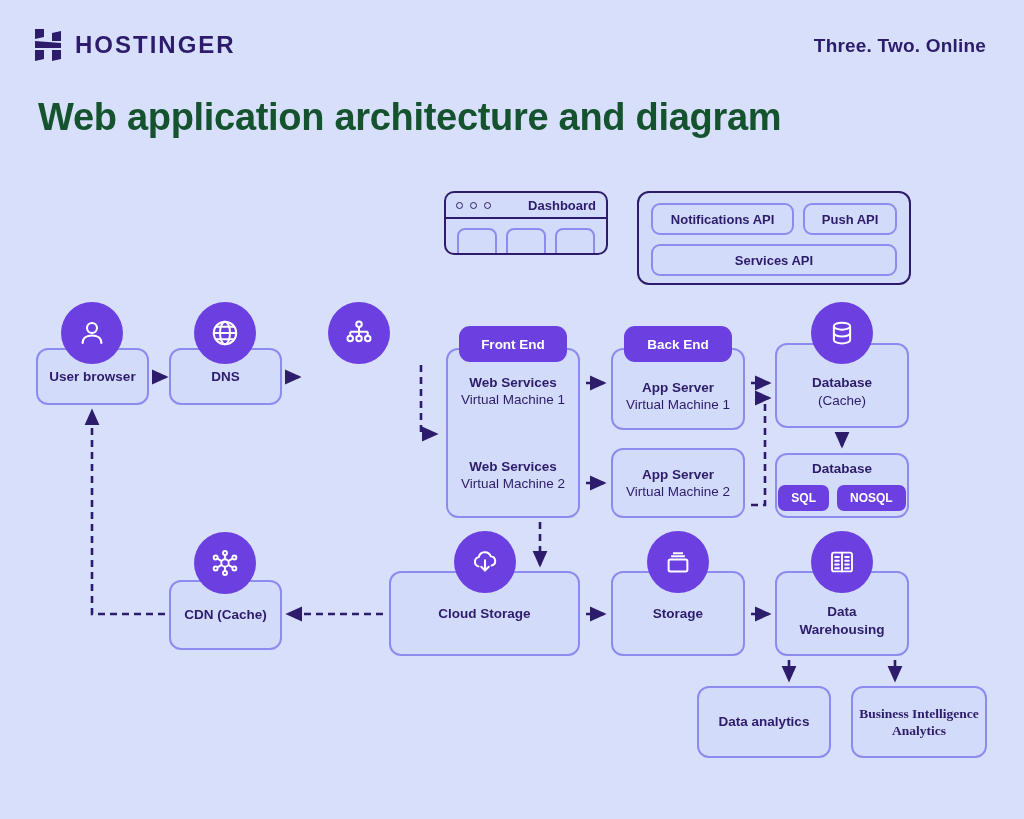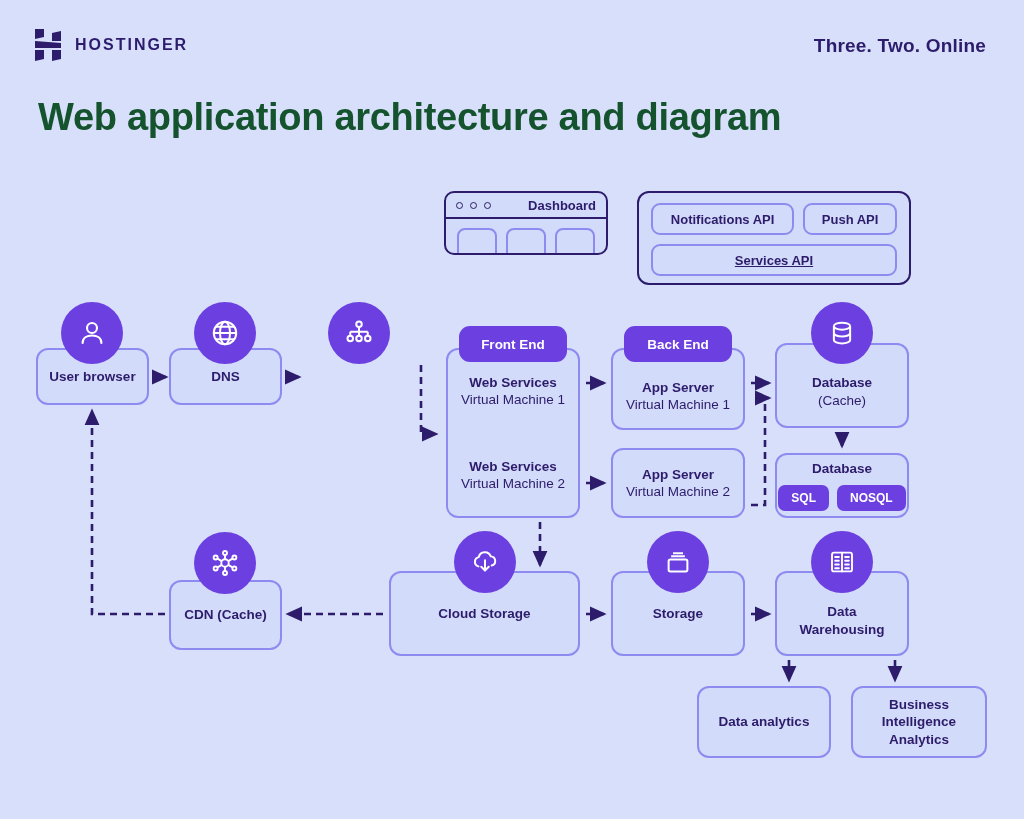--- a/index.html
+++ b/index.html
@@ -9,21 +9,21 @@
     font-family: "Liberation Sans", sans-serif;
     color: #2d1b6b;
     overflow: hidden;
     position: relative;
   }
   #stage { position: absolute; inset: 0; }
 
   
   .logo-wrap { position: absolute; left: 33px; top: 28px; display: flex; align-items: center; gap: 12px; }
   .logo-mark { width: 30px; height: 34px; display: block; }
-  .logo-text { font-size: 16px; font-weight: bold; letter-spacing: 2.0px; color: #2d1b6b; }
+  .logo-text { font-size: 24px; font-weight: bold; letter-spacing: 2.0px; color: #2d1b6b; }
   .tagline { position: absolute; right: 38px; top: 35px; font-size: 19px; font-weight: bold; color: #2d1b6b; letter-spacing: .2px; }
   .page-title { position: absolute; left: 38px; top: 96px; font-size: 38px; font-weight: bold; color: #14532d; letter-spacing: -.3px; }
 
   
   .node {
     position: absolute;
     background: #d2dbf9;
     border: 2px solid #8e8bf0;
     border-radius: 12px;
     display: flex; flex-direction: column;
@@ -143,21 +143,21 @@
       <div class="tile-wide"></div>
     </div>
   </div>
 
   <div class="api-panel" style="left:637px; top:191px; width:274px; height:94px;">
     <div class="api-row">
       <div class="api-box" style="flex:1.55;">Notifications API</div>
       <div class="api-box" style="flex:1;">Push API</div>
     </div>
     <div class="api-row">
-      <div class="api-box" style="flex:1;text-decoration:underline;">Services API</div>
+      <div class="api-box" style="flex:1;">Services API</div>
     </div>
   </div>
 
   <div class="node" style="left:36px; top:348px; width:113px; height:57px;">
     <span class="lbl">User browser</span>
   </div>
   <div class="badge" style="left:61px; top:302px;">
     <svg viewBox="0 0 24 24" fill="none" stroke="#ffffff" stroke-width="1.7" stroke-linecap="round" stroke-linejoin="round">
       <circle cx="12" cy="8" r="4"></circle>
         <path d="M4.5 20c0-4 3.4-6 7.5-6s7.5 2 7.5 6"></path>
@@ -298,21 +298,21 @@
       <line x1="14.5" y1="8" x2="17.5" y2="8"></line>
         <line x1="14.5" y1="11" x2="17.5" y2="11"></line>
       <line x1="14.5" y1="14" x2="17.5" y2="14"></line>
         <line x1="14.5" y1="17" x2="17.5" y2="17"></line>
     </svg>
   </div>
 
   <div class="node" style="left:697px; top:686px; width:134px; height:72px;">
     <span class="lbl">Data analytics</span>
   </div>
-  <div class="node" style="left:851px; top:686px; width:136px; height:72px;">
+  <div class="node" style="left:851px; top:686px; width:136px; height:72px;font-family:Liberation Serif, serif;">
     <div class="lbl">Business Intelligence</div>
     <div class="lbl">Analytics</div>
   </div>
 
   <svg id="arrows">
     <defs>
       <marker id="ah" markerWidth="7" markerHeight="7" refX="5.5" refY="3.2" orient="auto">
         <path d="M0,0.3 L6.5,3.2 L0,6.1 Z" fill="#2d1b6b"></path>
       </marker>
     </defs>

